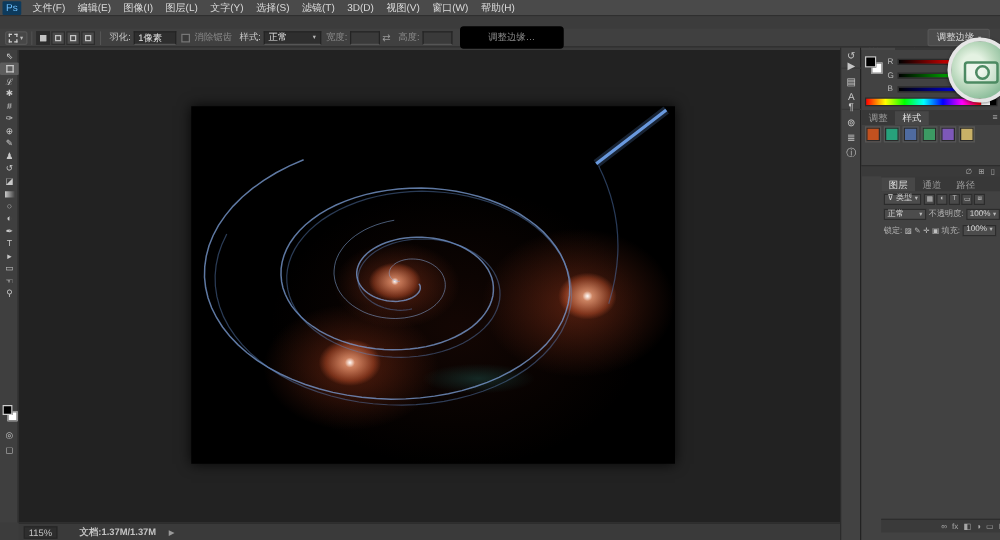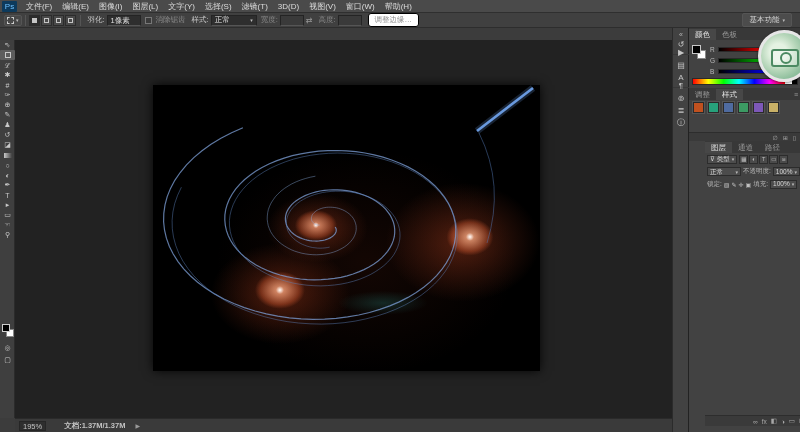--- a/index.html
+++ b/index.html
@@ -9,41 +9,41 @@
   #app { position:relative; width:800px; height:432px; background:#3c3c3c; font-size:8px; color:#d6d6d6; }
 
   
   #menubar { left:0; top:0; width:800px; height:13px; background:#4a4a4a; border-bottom:1px solid #2f2f2f;
     display:flex; align-items:center; z-index:30; }
   #ps-logo { width:15px; height:11px; margin:0 4px 0 2px; background:#0d3a5c; color:#6fc1ff;
     font-size:8px; font-weight:normal; display:flex; align-items:center; justify-content:center; border-radius:1px; }
   .menu-item { padding:0 5px; font-size:8px; color:#dcdcdc; line-height:13px; white-space:nowrap; cursor:default; }
 
   
-  #optionsbar { left:0; top:13px; width:800px; height:15px; background:#404040; border-bottom:1px solid #2d2d2d;
+  #optionsbar { left:0; top:23px; width:800px; height:15px; background:#404040; border-bottom:1px solid #2d2d2d;
     display:flex; align-items:center; z-index:29; font-size:7.5px; color:#c8c8c8; }
   .ob-sep { width:1px; height:11px; background:#2e2e2e; border-right:1px solid #555; margin:0 3px; }
   #ob-tool { display:flex; align-items:center; gap:2px; margin-left:4px; padding:1px 2px; border:1px solid #555; border-radius:2px; background:#474747; }
   #ob-tool .dashed-sq { width:7px; height:7px; border:1px dashed #cfcfcf; display:inline-block; }
   .tiny-arrow { font-size:5px; color:#bbb; }
   .mode-btn { width:11px; height:11px; border:1px solid #2c2c2c; background:#4a4a4a; margin-right:1px;
     display:flex; align-items:center; justify-content:center; }
   .mode-btn.active { background:#2c2c2c; }
   .mode-glyph { width:5px; height:5px; border:1px solid #c5c5c5; }
   .mode-btn.active .mode-glyph { background:#c5c5c5; }
   .ob-label { margin:0 2px 0 4px; white-space:nowrap; }
   .ob-label.dim { color:#8a8a8a; }
   .ob-field { height:11px; background:#2e2e2e; border:1px solid #242424; border-bottom-color:#555;
     color:#e0e0e0; padding:0 3px; font-size:7.5px; line-height:10px; }
   .ob-field.empty { width:24px; background:#3a3a3a; }
   #ob-feather-value { width:34px; }
   #ob-style-select { width:46px; display:flex; justify-content:space-between; align-items:center; background:#2e2e2e; }
   .checkbox { width:7px; height:7px; border:1px solid #777; background:#3a3a3a; display:inline-block; margin-left:4px; }
   #ob-swap { margin:0 2px; color:#9a9a9a; font-size:8px; }
-  #ob-refine { margin-left:6px; padding:1px 6px; border:1px solid #000000; border-radius:3px; color:#8a8a8a; background:#ffffff; }
+  #ob-refine { margin-left:6px; padding:1px 20px; border:3px solid #000000; border-radius:3px; color:#8a8a8a; background:#000000; }
   #ob-workspace { margin-left:auto; margin-right:8px; padding:1px 6px; border:1px solid #555; border-radius:2px;
     background:#4c4c4c; color:#d8d8d8; display:flex; align-items:center; gap:3px; }
 
   
   #tabbar { left:0; top:28px; width:672px; height:12px; background:#333333; display:flex; align-items:flex-end; z-index:25; }
   #toolbar-collapse { width:15px; text-align:center; color:#9a9a9a; font-size:7px; line-height:12px; }
   #doc-tab { height:12px; padding:0 5px; background:#474747; border-right:1px solid #272727;
     display:flex; align-items:center; gap:4px; font-size:7.5px; color:#d2d2d2; white-space:nowrap; }
   #tab-close { color:#9f9f9f; font-size:8px; }
 
@@ -207,21 +207,21 @@
       <span>正常</span>
       <span class="tiny-arrow">▾</span>
     </div>
     <span class="ob-label dim">宽度:</span>
     <div class="ob-field empty"></div>
     <span id="ob-swap">⇄</span>
     <span class="ob-label dim">高度:</span>
     <div class="ob-field empty"></div>
     <div id="ob-refine">调整边缘…</div>
     <div id="ob-workspace">
-      <span>基本功能</span>
+      <span>调整边缘</span>
       <span class="tiny-arrow">▾</span>
     </div>
   </div>
 
 
   <div id="toolbar" class="abs">
     <div id="tools-list">
         <div class="tool">⇖</div>
         <div class="tool selected">
           <span class="dashed-sq"></span>
@@ -263,21 +263,21 @@
         <path id="spiral-2" fill="none" stroke="#5d82bd" stroke-width="1" opacity="0.45" d="M176.6 162.1L174.4 162.6L172.0 162.9L169.6 163.1L167.1 163.2L164.6 163.1L162.0 162.8L159.4 162.5L156.8 161.9L154.3 161.2L151.8 160.3L149.3 159.3L147.0 158.1L144.8 156.8L142.7 155.3L140.8 153.7L139.0 151.9L137.5 150.1L136.1 148.1L135.0 146.0L134.2 143.8L133.6 141.5L133.4 139.2L133.4 136.8L133.7 134.4L134.3 132.0L135.2 129.6L136.5 127.2L138.0 124.8L139.9 122.5L142.1 120.3L144.6 118.2L147.3 116.2L150.4 114.4L153.7 112.6L157.3 111.1L161.1 109.7L165.1 108.6L169.3 107.6L173.6 106.9L178.1 106.4L182.7 106.2L187.4 106.2L192.1 106.4L196.8 106.9L201.5 107.7L206.1 108.8L210.6 110.1L215.0 111.6L219.3 113.5L223.4 115.6L227.2 117.9L230.8 120.4L234.1 123.2L237.1 126.2L239.7 129.3L242.0 132.6L243.8 136.1L245.3 139.7L246.3 143.4L246.9 147.2L247.0 151.0L246.7 154.9L245.8 158.8L244.5 162.6L242.7 166.4L240.5 170.2L237.7 173.8L234.5 177.3L230.8 180.7L226.7 183.8L222.2 186.8L217.3 189.6L212.1 192.0L206.5 194.3L200.6 196.2L194.4 197.8L188.0 199.1L181.4 200.0L174.6 200.6L167.8 200.9L160.9 200.7L153.9 200.2L147.0 199.3L140.2 198.1L133.5 196.4L126.9 194.4L120.6 192.0L114.5 189.2L108.8 186.2L103.4 182.7L98.3 179.0L93.8 175.0L89.6 170.7L86.0 166.2L82.9 161.5L80.4 156.6L78.5 151.5L77.2 146.3L76.5 141.0L76.4 135.6L77.0 130.3L78.3 124.9L80.2 119.6L82.8 114.3L86.0 109.2L89.9 104.3L94.3 99.5L99.4 95.0L105.0 90.7L111.2 86.7L117.9 83.0L125.1 79.7L132.7 76.7L140.6 74.1L148.9 72.0L157.5 70.3L166.4 69.1L175.4 68.3L184.5 68.0L193.7 68.3L202.9 69.0L212.0 70.2L221.0 71.9L229.9 74.1L238.5 76.7L246.8 79.9L254.7 83.5L262.2 87.5L269.3 92.0L275.8 96.9L281.8 102.1L287.1 107.6L291.8 113.5L295.8 119.6L299.0 126.0L301.5 132.5L303.2 139.2L304.1 146.0L304.2 152.9L303.5 159.8L301.9 166.6L299.4 173.4L296.2 180.1L292.1 186.6L287.2 193.0L281.6 199.0L275.2 204.8L268.1 210.3L260.3 215.3L251.9 220.0L242.9 224.2L233.3 228.0L223.3 231.2L212.9 233.9L202.2 236.1L191.1 237.7L179.9 238.7L168.5 239.1L157.0 238.8L145.5 238.0L134.1 236.6L122.9 234.5L111.9 231.8L101.2 228.5L90.9 224.7L81.0 220.3L71.7 215.3L62.9 209.8L54.8 203.9L47.4 197.5L40.7 190.7L34.9 183.5L29.9 176.1L25.8 168.3L22.7 160.3L20.5 152.1L19.3 143.8L19.1 135.4L19.9 127.0L21.7 118.6L24.6 110.3L28.4 102.2"></path>
         <path id="spiral-3" fill="none" stroke="#8fb3e8" stroke-width="0.8" opacity="0.5" d="M166.9 140.0L166.2 140.1L165.5 140.1L164.8 140.0L164.0 139.9L163.3 139.7L162.6 139.4L161.9 139.1L161.2 138.6L160.6 138.1L160.0 137.6L159.5 137.0L159.1 136.3L158.7 135.5L158.5 134.7L158.4 133.9L158.4 133.0L158.5 132.2L158.8 131.3L159.1 130.3L159.6 129.4L160.3 128.5L161.1 127.7L162.0 126.8L163.0 126.0L164.2 125.2L165.5 124.6L167.0 123.9L168.5 123.4L170.2 122.9L171.9 122.6L173.7 122.3L175.6 122.2L177.5 122.2L179.5 122.3L181.5 122.5L183.5 122.8L185.5 123.3L187.5 124.0L189.4 124.7L191.3 125.6L193.1 126.6L194.8 127.8L196.4 129.0L197.9 130.4L199.2 131.9L200.4 133.5L201.3 135.2L202.1 137.0L202.7 138.9L203.1 140.8L203.2 142.7L203.2 144.7L202.9 146.7L202.3 148.8L201.5 150.8L200.5 152.8L199.2 154.7L197.6 156.6L195.8 158.5L193.8 160.2L191.6 161.8L189.1 163.3L186.4 164.7L183.6 166.0L180.6 167.1L177.4 168.0L174.1 168.7L170.6 169.3L167.1 169.6L163.5 169.8L159.8 169.7L156.1 169.4L152.4 168.9L148.7 168.2L145.1 167.2L141.6 166.1L138.2 164.7L134.9 163.0L131.8 161.2L128.8 159.2L126.1 157.0L123.6 154.6L121.3 152.1L119.3 149.4L117.6 146.6L116.3 143.6L115.2 140.5L114.6 137.4L114.2 134.2L114.3 131.0L114.7 127.7L115.4 124.4L116.6 121.2L118.1 118.0L120.1 114.9L122.3 111.8L125.0 108.9L128.0 106.1L131.3 103.5L135.0 101.1L138.9 98.8L143.2 96.8L147.7 95.0L152.4 93.5L157.3 92.2L162.4 91.2"></path>
         <line x1="380" y1="3" x2="324" y2="46" stroke="#6ea0e8" stroke-width="7" opacity="0.22"></line>
         <line x1="380" y1="3" x2="324" y2="46" stroke="#6ea0e8" stroke-width="2.6" opacity="0.95"></line>
         <path d="M 326 48 Q 352 100 334 158" fill="none" stroke="#4f74ad" stroke-width="1" opacity="0.5"></path>
       </svg>
     </div>
   </div>
 
   <div id="statusbar" class="abs">
-    <span id="status-zoom">195%</span>
+    <span id="status-zoom">115%</span>
     <span id="status-doc">文档:1.37M/1.37M</span>
     <span id="status-arrow">▶</span>
   </div>
 
   <div id="dockstrip" class="abs">
     <div id="dock-collapse">«</div>
     <div id="dock-icons">
         <div class="dock-icon">↺</div>
         <div class="dock-icon dock-gap">▶</div>
         <div class="dock-icon">▤</div>

